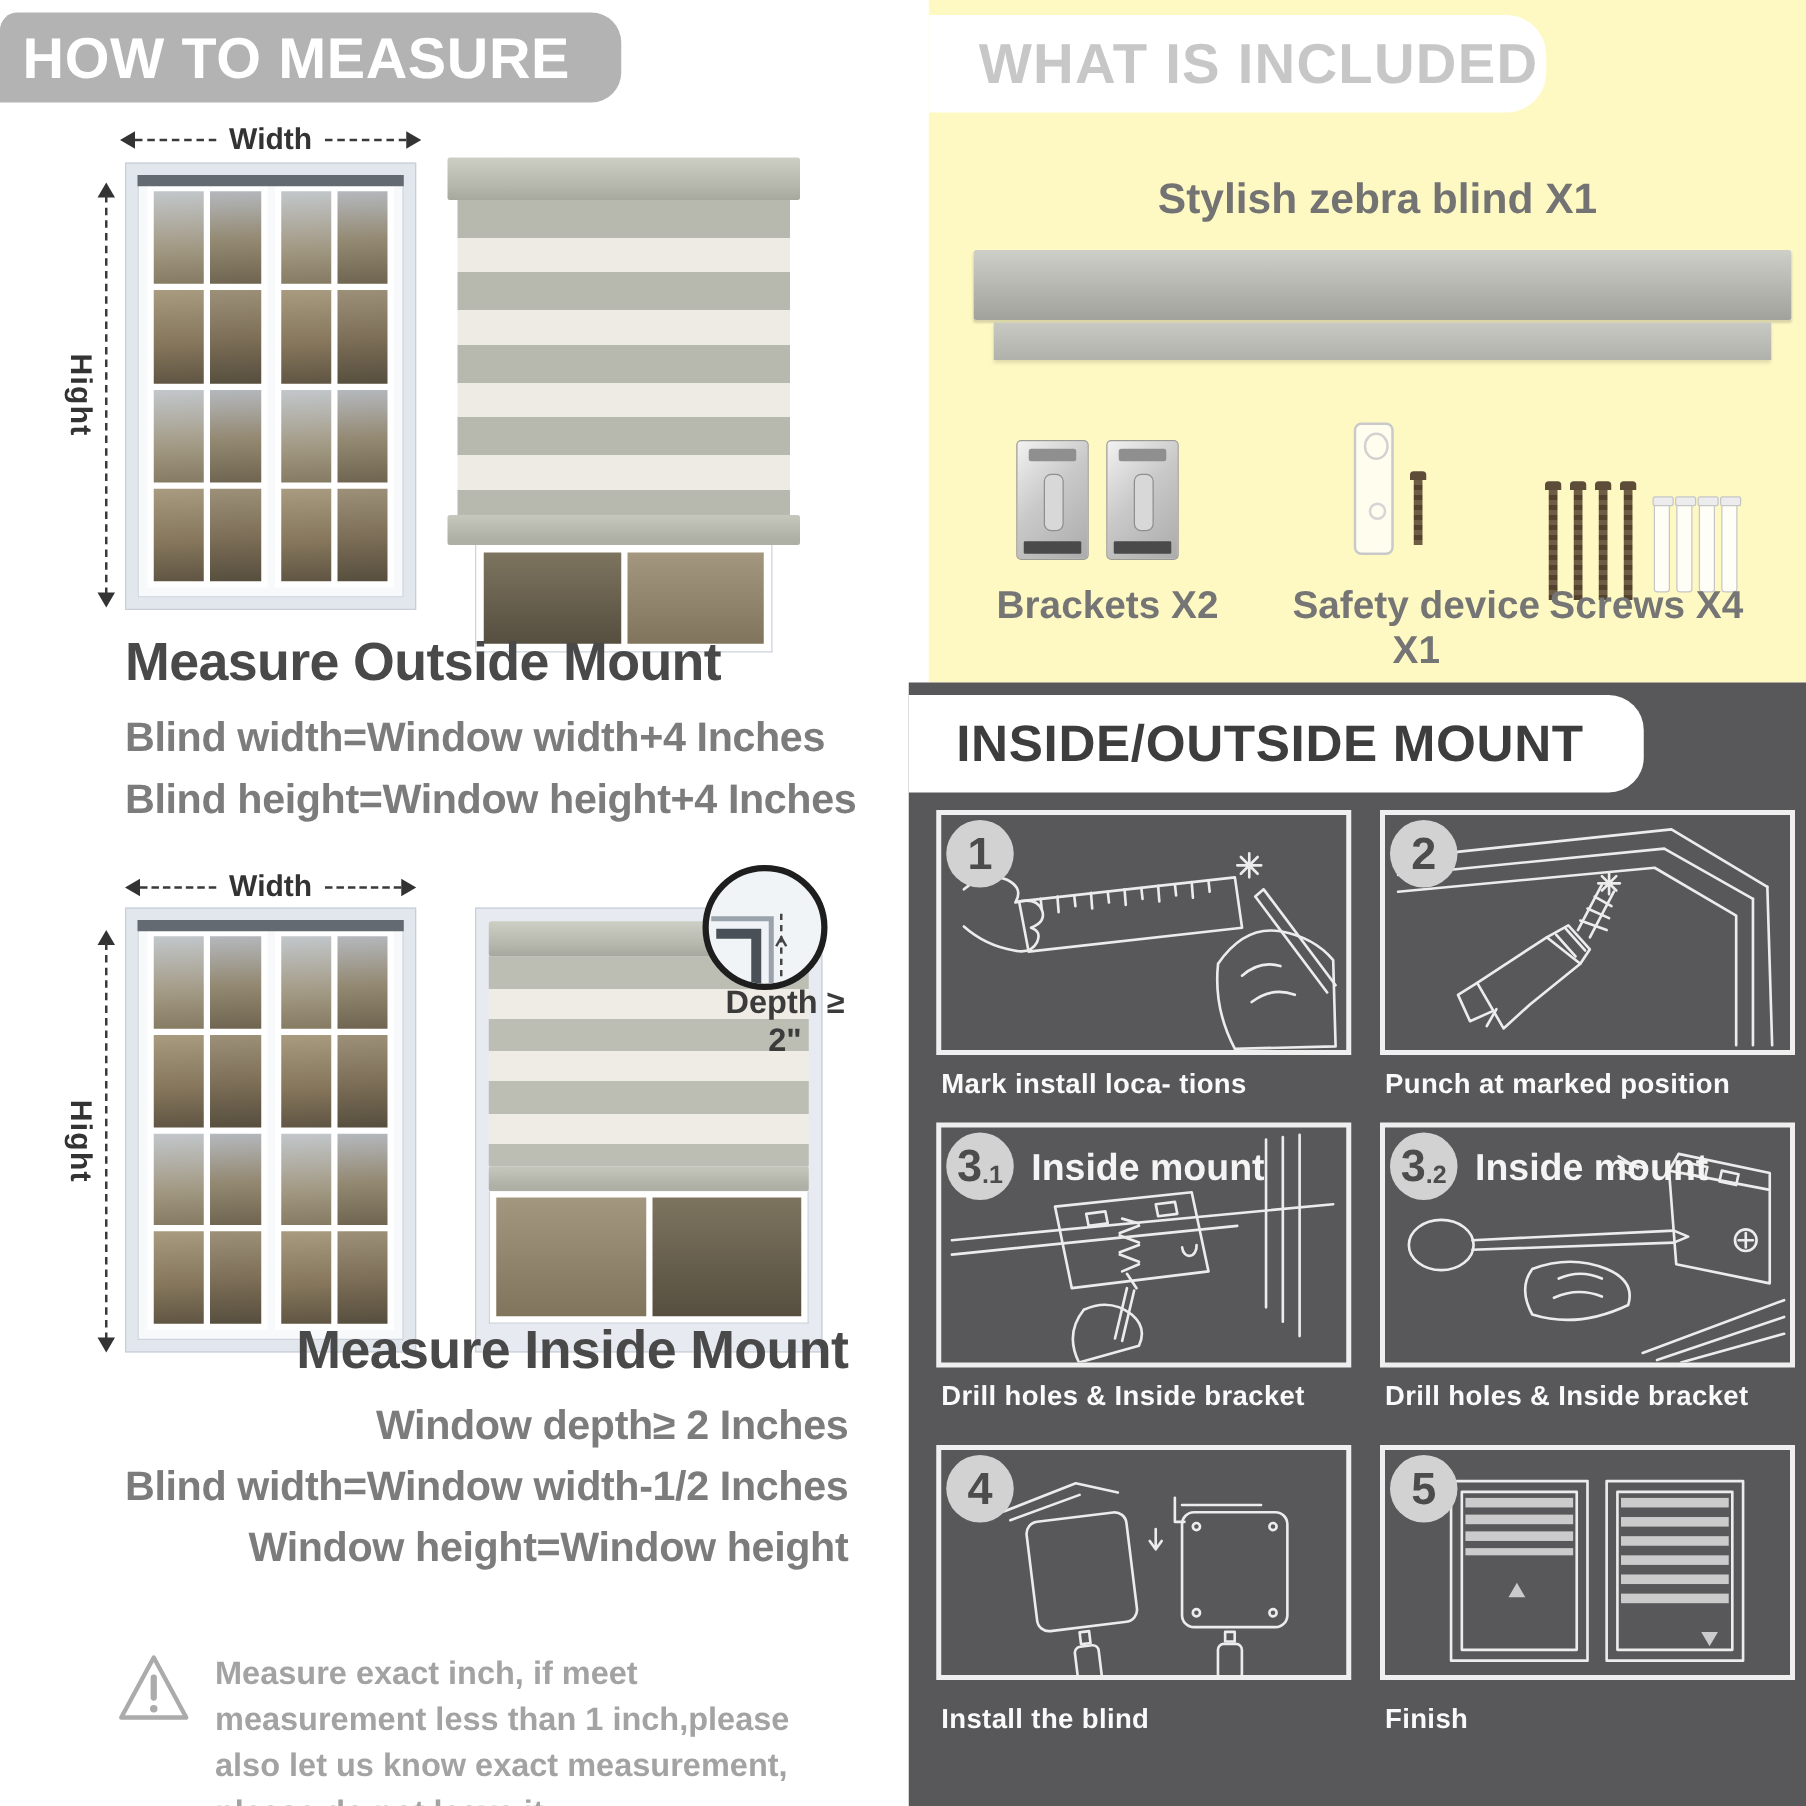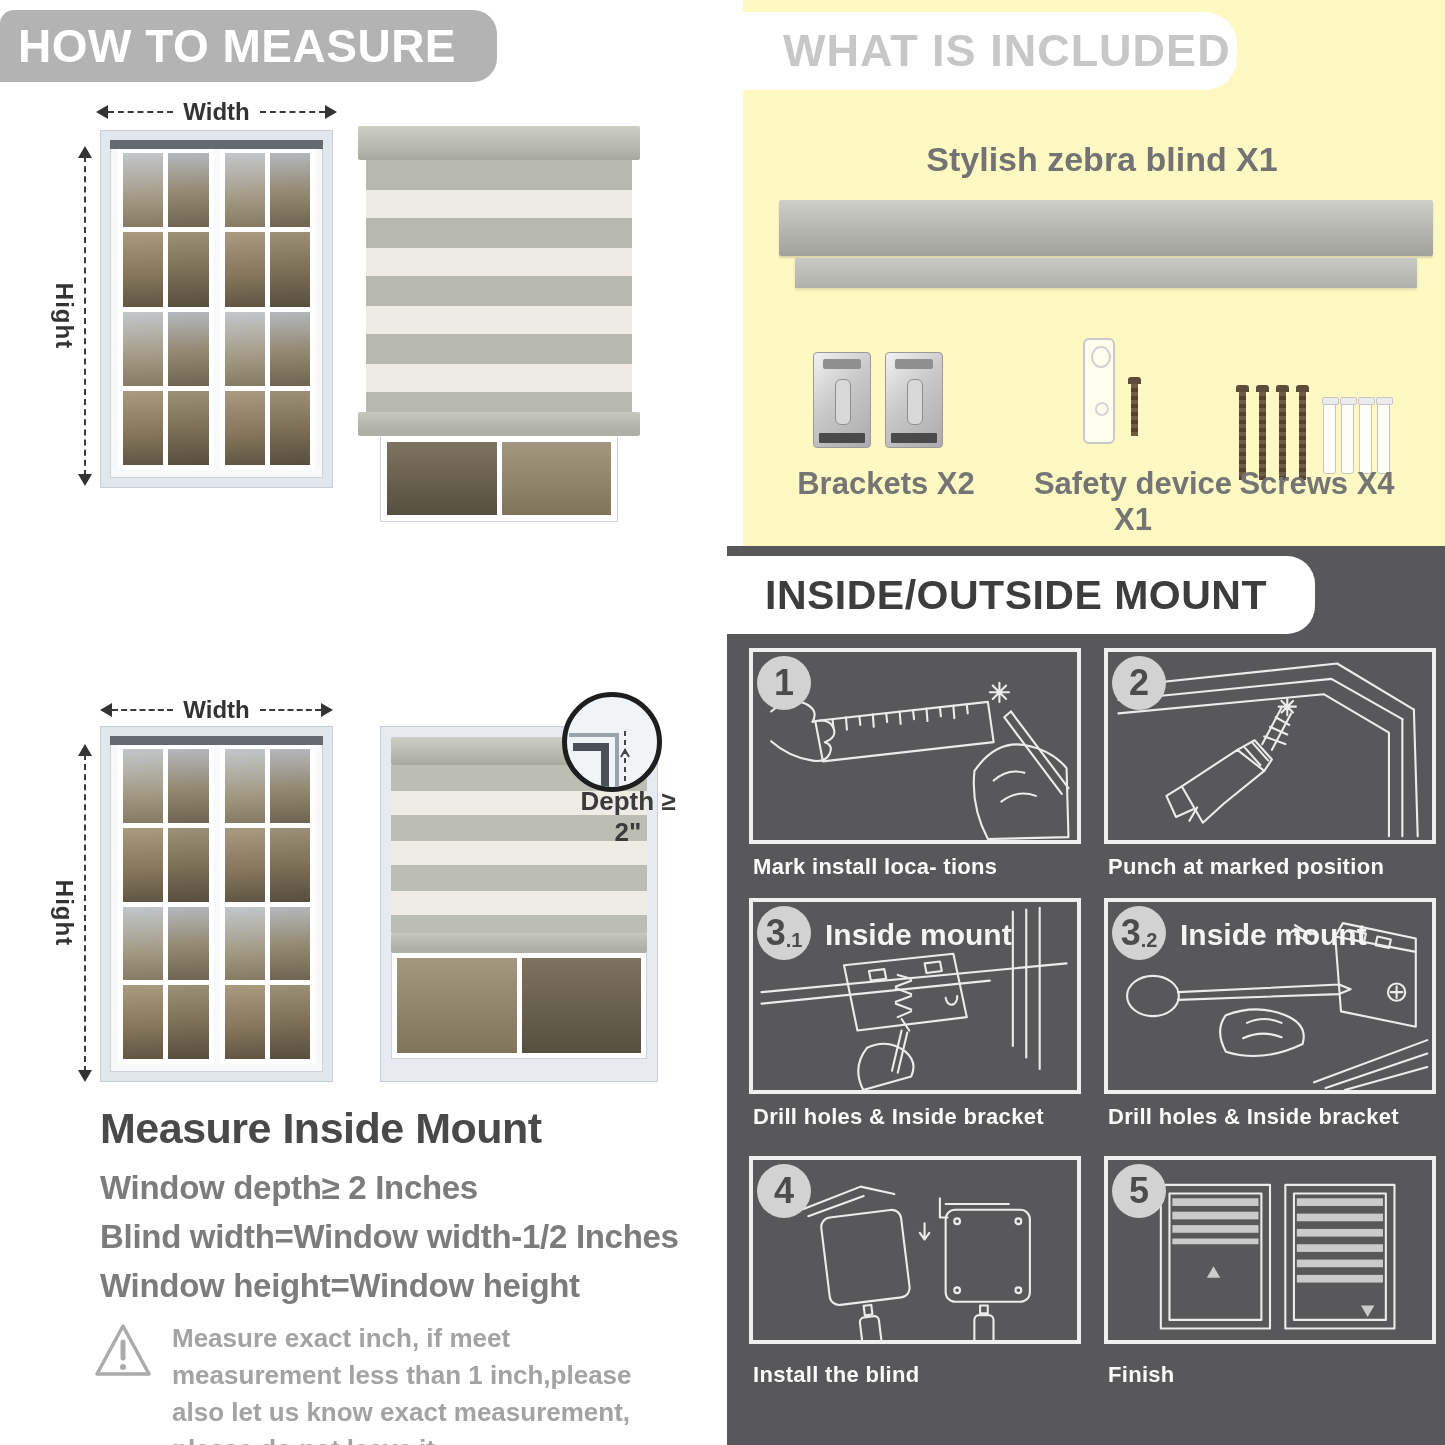--- a/index.html
+++ b/index.html
@@ -164,20 +164,25 @@
     <div class="blind" style="left:358px; top:126px; width:282px;">
       <div class="cassette"></div>
       <div class="blind-body"></div>
       <div class="bottom-rail"></div>
       <div class="mini-window">
         <div class="mini-pane m1"></div>
           <div class="mini-pane m2"></div>
       </div>
     </div>
 
+    <div class="text-block" style="top:506px;">
+      <div class="tb-title">Measure Outside Mount</div>
+      <div class="tb-line">Blind width=Window width+4 Inches</div>
+      <div class="tb-line">Blind height=Window height+4 Inches</div>
+    </div>
 
     <div class="harrow" style="left:100px; top:700px; width:233px;">
       <span class="ah left"></span>
       <span class="dash"></span>
       <span class="lbl">Width</span>
       <span class="dash"></span>
       <span class="ah right"></span>
     </div>
 
     <div class="varrow" style="left:56px; top:744px; height:338px;">
@@ -226,21 +231,21 @@
     <div class="mag" style="left:562px; top:692px; width:100px; height:100px;">
       <svg viewBox="0 0 100 100" width="100" height="100">
         <path d="M6 50 L38 50 L38 96" stroke="#4a5058" stroke-width="8" fill="none"></path>
         <path d="M2 38 L50 38 L50 98" stroke="#9aa2ac" stroke-width="4" fill="none"></path>
         <path d="M58 34 L58 92" stroke="#444" stroke-width="2" stroke-dasharray="5 4" fill="none"></path>
         <path d="M54 60 l4 -7 l4 7" stroke="#444" stroke-width="2" fill="none"></path>
       </svg>
     </div>
     <div class="depth-label" style="left:568px; top:786px; width:120px;">Depth ≥ 2"</div>
 
-    <div class="text-block" style="top:1104px;">
+    <div class="text-block" style="top:1056px;text-align:right;">
       <div class="tb-title">Measure Inside Mount</div>
       <div class="tb-line">Window depth≥ 2 Inches</div>
       <div class="tb-line">Blind width=Window width-1/2 Inches</div>
       <div class="tb-line">Window height=Window height</div>
     </div>
 
     <div class="warning">
       <svg width="62" height="64" viewBox="0 0 62 64">
         <path d="M31 8 L57 56 L5 56 Z" fill="none" stroke="#ababab" stroke-width="3.5" stroke-linejoin="round"></path>
         <path d="M31 24 L31 40" stroke="#ababab" stroke-width="5" stroke-linecap="round"></path>

